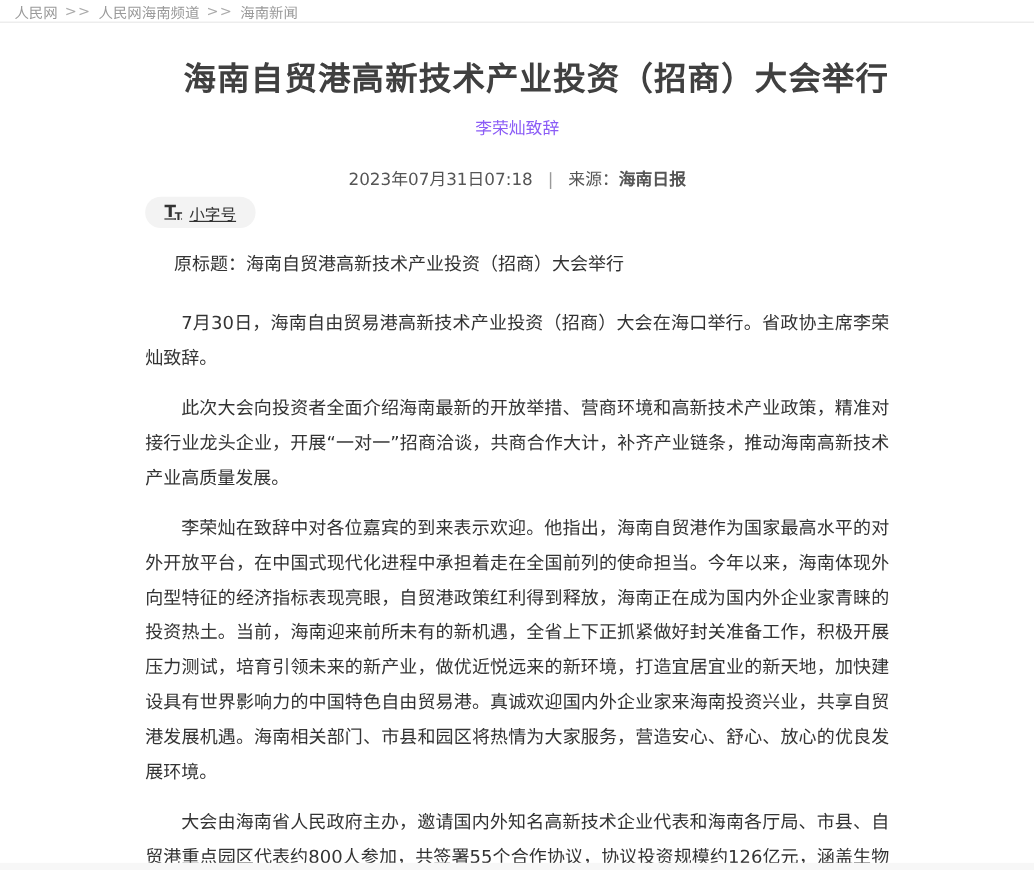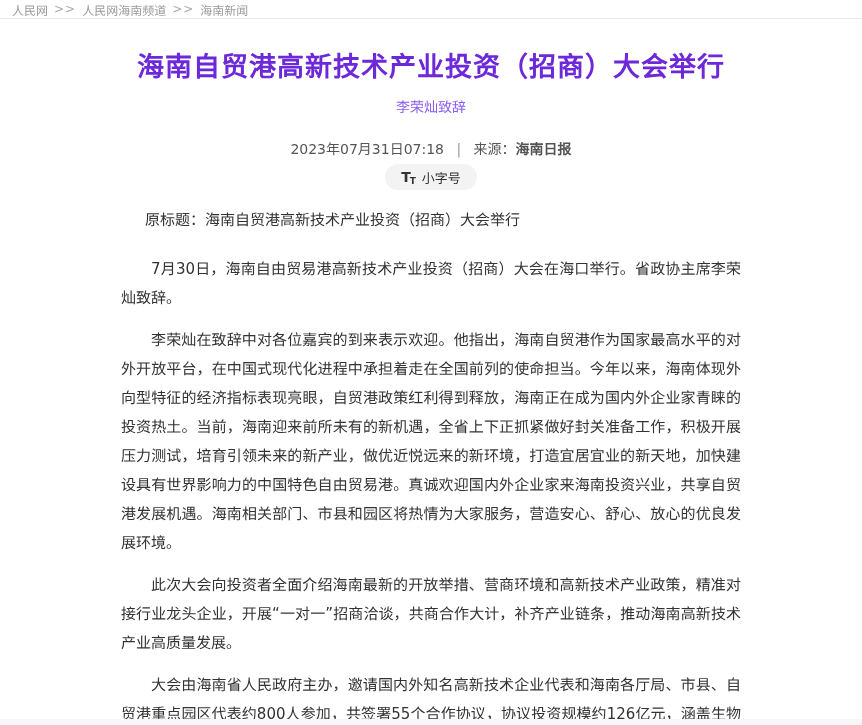--- a/index.html
+++ b/index.html
@@ -34,46 +34,47 @@
     letter-spacing: 1px;
   }
   
   .article-wrap {
     width: 620px;
     margin: 0 auto;
     position: relative;
   }
   .article-title {
     margin-top: 30px;
-    text-align: center;
+    text-align: right;
     font-size: 27px;
     font-weight: bold;
-    color: #6d28d9;
+    color: #404040;
     letter-spacing: 1px;
     line-height: 1.3;
   }
   .article-subtitle {
     margin-top: 12px;
     text-align: center;
     font-size: 14px;
     color: #8b5cf6;
   }
   .article-meta {
     margin-top: 22px;
     text-align: center;
     font-size: 14px;
     color: #555;
   }
   .article-meta .pipe { margin: 0 8px; color: #999; }
   .article-meta a { color: #555; text-decoration: none; cursor: pointer; font-weight: bold; }
   .toolbar-row {
     margin-top: 6px;
     display: flex;
-    justify-content: center;
+    justify-content: flex-start;
     padding-right: 0px;
+    text-decoration: underline;
   }
   .font-size-pill {
     display: inline-flex;
     align-items: center;
     gap: 6px;
     background: #f3f3f3;
     border: none;
     border-radius: 13px;
     height: 26px;
     padding: 0 16px;
@@ -133,21 +134,21 @@
   <div class="toolbar-row">
     <button class="font-size-pill">
       <span><span class="t-big">T</span><span class="t-small">T</span></span>
       <span>小字号</span>
     </button>
   </div>
 
   <div class="article-body">
     <p class="original-title">原标题：海南自贸港高新技术产业投资（招商）大会举行</p>
     <p>7月30日，海南自由贸易港高新技术产业投资（招商）大会在海口举行。省政协主席李荣灿致辞。</p>
+    <p>此次大会向投资者全面介绍海南最新的开放举措、营商环境和高新技术产业政策，精准对接行业龙头企业，开展“一对一”招商洽谈，共商合作大计，补齐产业链条，推动海南高新技术产业高质量发展。</p>
     <p>李荣灿在致辞中对各位嘉宾的到来表示欢迎。他指出，海南自贸港作为国家最高水平的对外开放平台，在中国式现代化进程中承担着走在全国前列的使命担当。今年以来，海南体现外向型特征的经济指标表现亮眼，自贸港政策红利得到释放，海南正在成为国内外企业家青睐的投资热土。当前，海南迎来前所未有的新机遇，全省上下正抓紧做好封关准备工作，积极开展压力测试，培育引领未来的新产业，做优近悦远来的新环境，打造宜居宜业的新天地，加快建设具有世界影响力的中国特色自由贸易港。真诚欢迎国内外企业家来海南投资兴业，共享自贸港发展机遇。海南相关部门、市县和园区将热情为大家服务，营造安心、舒心、放心的优良发展环境。</p>
-    <p>此次大会向投资者全面介绍海南最新的开放举措、营商环境和高新技术产业政策，精准对接行业龙头企业，开展“一对一”招商洽谈，共商合作大计，补齐产业链条，推动海南高新技术产业高质量发展。</p>
     <p>大会由海南省人民政府主办，邀请国内外知名高新技术企业代表和海南各厅局、市县、自贸港重点园区代表约800人参加，共签署55个合作协议，协议投资规模约126亿元，涵盖生物医药、石化新材料、高端食品加工等先进制造业细分领域。</p>
 
   </div>
 
 </div>
 
 <div class="bottom-strip"></div>
 
 </body></html>

